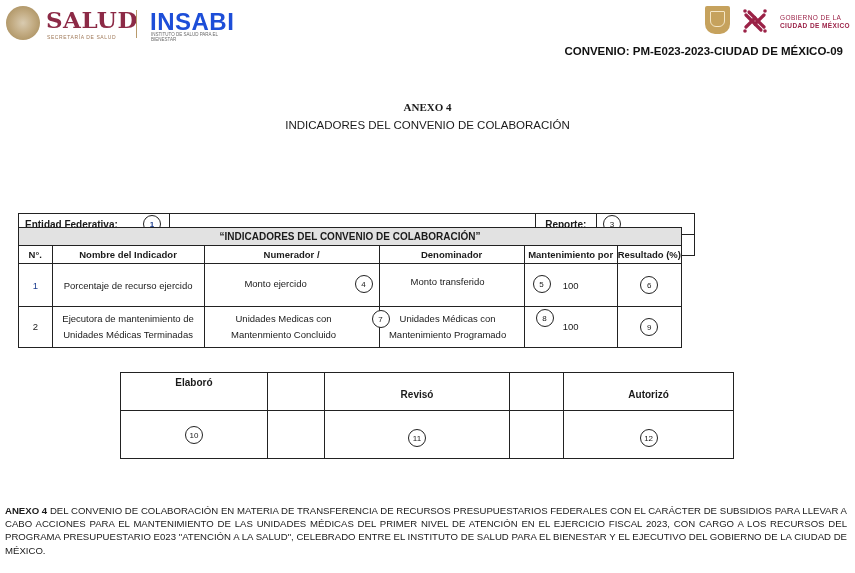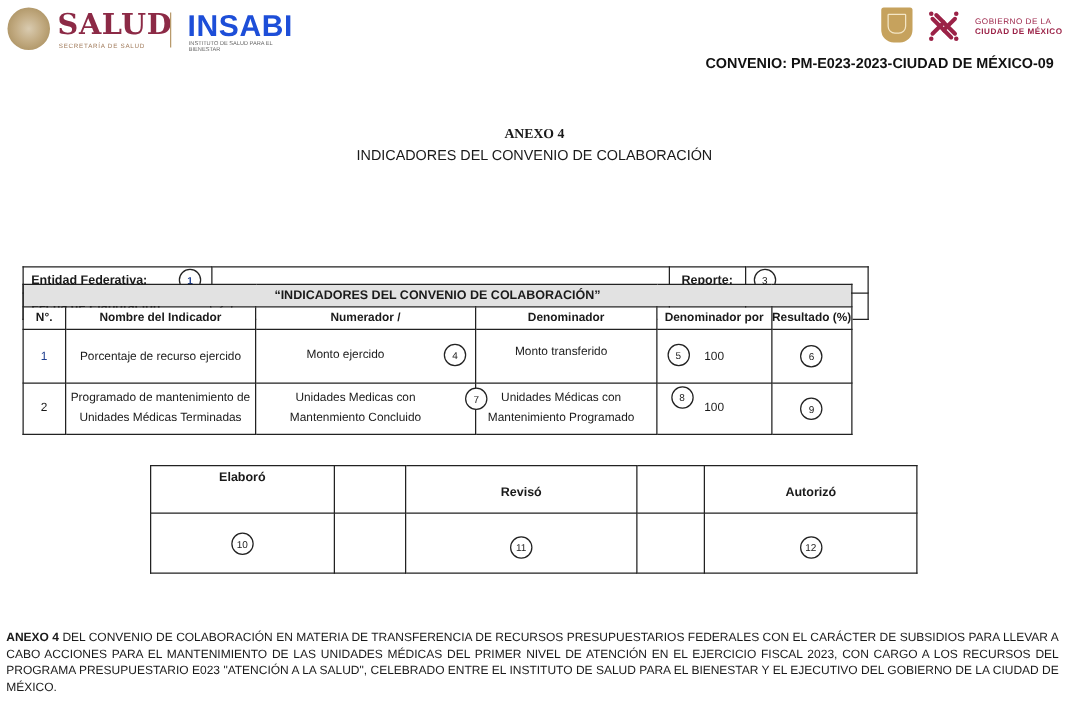--- a/index.html
+++ b/index.html
@@ -131,21 +131,21 @@
   </colgroup>
   <tbody>
       <tr class="banner">
         <td colspan="6">“INDICADORES DEL CONVENIO DE COLABORACIÓN”</td>
       </tr>
   <tr class="hdr">
     <th>N°.</th>
     <th>Nombre del Indicador</th>
     <th>Numerador /</th>
     <th>Denominador</th>
-    <th>Denominador por</th>
+    <th>Mantenimiento por</th>
     <th>Resultado (%)</th>
   </tr>
   <tr class="row1">
     <td style="color:#1f3f8f;">1</td>
     <td>Porcentaje de recurso ejercido</td>
     <td>
       <span style="position:relative;left:-16px;top:-2px;">Monto ejercido</span>
       <span class="marker mk" style="left:150px;top:11px;">4</span>
     </td>
     <td>
@@ -153,21 +153,21 @@
       <span class="marker mk" style="left:153px;top:11px;">5</span>
     </td>
     <td>100</td>
     <td>
       <span class="marker">6</span>
     </td>
   </tr>
   <tr class="row2">
     <td>2</td>
     <td>
-      <div>Programado de mantenimiento de</div>
+      <div>Ejecutora de mantenimiento de</div>
       <div>Unidades Médicas Terminadas</div>
     </td>
     <td>
       <div style="position:relative;left:-8px;">Unidades Medicas con</div>
       <div style="position:relative;left:-8px;">Mantenmiento Concluido</div>
       <span class="marker mk" style="left:167px;top:3px;">7</span>
     </td>
     <td>
       <div style="position:relative;left:-4px;">Unidades Médicas con</div>
       <div style="position:relative;left:-4px;">Mantenimiento Programado</div>

